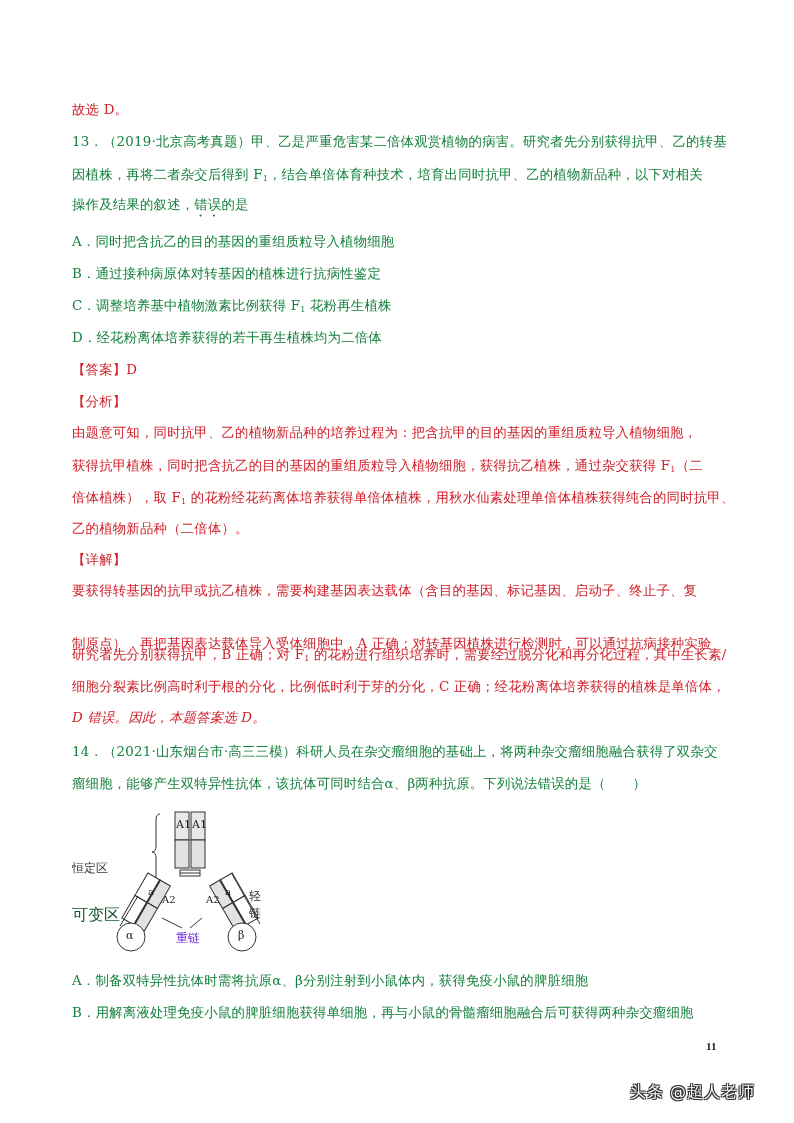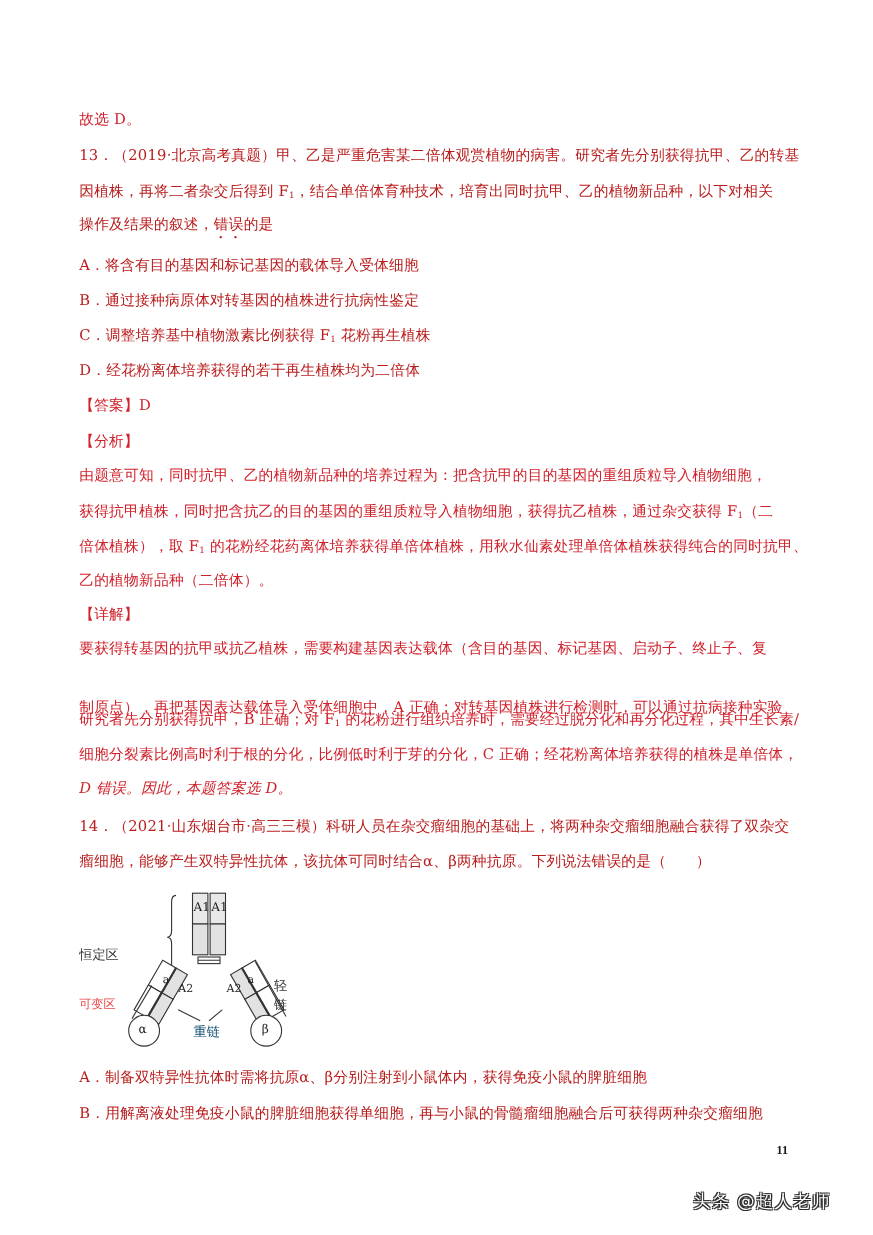--- a/index.html
+++ b/index.html
@@ -7,42 +7,42 @@
     width: 794px; height: 1123px; position: relative; overflow: hidden;
     font-family: "DejaVu Serif", "Liberation Serif", serif;
     color: #1a1a1a;
   }
   .line {
     position: absolute; left: 72px; width: 650px;
     font-size: 13.4px; line-height: 18px; white-space: nowrap;
     letter-spacing: 0.2px;
   }
   .red { color: #d0202a; }
-  .black { color: #b91c1c; }
+  .black { color: #15803d; }
   sub { font-size: 8px; vertical-align: -2px; }
   .dot-em { text-emphasis: dot; -webkit-text-emphasis: dot; text-emphasis-position: under; -webkit-text-emphasis-position: under; }
   .figure { position: absolute; left: 72px; top: 808px; width: 200px; height: 155px; }
   .page-num { position: absolute; left: 706px; top: 1040px; font-size: 11px; font-weight: bold; font-family: "Liberation Serif", serif; }
   .watermark {
     position: absolute; left: 630px; top: 1082px; font-size: 16px;
     font-family: "DejaVu Sans", sans-serif; color: #ffffff;
     text-shadow: 0 0 1px #000, 1px 1px 0 #333, -1px -1px 0 #333, 1px -1px 0 #333, -1px 1px 0 #333;
     letter-spacing: 1px; white-space: nowrap;
   }
 </style>
 </head>
 <body>
 
 <div class="line red" style="top:101px;">故选 D。</div>
 
 <div class="line black" style="top:133px;">13．（2019·北京高考真题）甲、乙是严重危害某二倍体观赏植物的病害。研究者先分别获得抗甲、乙的转基</div>
 <div class="line black" style="top:166px;"><span>因植株，再将二者杂交后得到 F</span><sub>1</sub><span>，结合单倍体育种技术，培育出同时抗甲、乙的植物新品种，以下对相关</span></div>
 <div class="line black" style="top:196px;"><span>操作及结果的叙述，</span><span class="dot-em">错误</span><span>的是</span></div>
 
-<div class="line black" style="top:233px;">A．将含有目的基因和标记基因的载体导入受体细胞</div>
+<div class="line black" style="top:233px;">A．同时把含抗乙的目的基因的重组质粒导入植物细胞</div>
 <div class="line black" style="top:265px;">B．通过接种病原体对转基因的植株进行抗病性鉴定</div>
 <div class="line black" style="top:297px;"><span>C．调整培养基中植物激素比例获得 F</span><sub>1</sub><span> 花粉再生植株</span></div>
 <div class="line black" style="top:329px;">D．经花粉离体培养获得的若干再生植株均为二倍体</div>
 
 <div class="line red" style="top:361px;">【答案】D</div>
 <div class="line red" style="top:393px;">【分析】</div>
 
 <div class="line red" style="top:424px;">由题意可知，同时抗甲、乙的植物新品种的培养过程为：把含抗甲的目的基因的重组质粒导入植物细胞，</div>
 <div class="line red" style="top:457px;"><span>获得抗甲植株，同时把含抗乙的目的基因的重组质粒导入植物细胞，获得抗乙植株，通过杂交获得 F</span><sub>1</sub><span>（二</span></div>
 <div class="line red" style="top:489px;"><span>倍体植株），取 F</span><sub>1</sub><span> 的花粉经花药离体培养获得单倍体植株，用秋水仙素处理单倍体植株获得纯合的同时抗甲、</span></div>
@@ -99,23 +99,23 @@
       <line x1="66" y1="88" x2="48" y2="118"></line>
     </g>
   </svg>
   <span style="position:absolute;left:104px;top:10px;font-size:11px;">A1</span>
   <span style="position:absolute;left:120px;top:10px;font-size:11px;">A1</span>
   <span style="position:absolute;left:76px;top:78px;font-size:10px;">a</span>
   <span style="position:absolute;left:90px;top:86px;font-size:10px;">A2</span>
   <span style="position:absolute;left:134px;top:86px;font-size:10px;">A2</span>
   <span style="position:absolute;left:153px;top:78px;font-size:10px;">a</span>
   <span style="position:absolute;left:0px;top:40px;font-size:12px;color:#333;margin-top:12px;">恒定区</span>
-  <span style="position:absolute;left:0px;top:97px;font-size:11px;color:#ef4444;">可变区</span>
+  <span style="position:absolute;left:0px;top:97px;font-size:16px;color:#14532d;">可变区</span>
   <span style="position:absolute;left:158px;top:80px;font-size:12px;color:#333;padding-left:19px;">轻链</span>
-  <span style="position:absolute;left:104px;top:122px;font-size:12px;color:#0c4a6e;">重链</span>
+  <span style="position:absolute;left:104px;top:122px;font-size:12px;color:#6d28d9;">重链</span>
   <span style="position:absolute;left:54px;top:121px;font-size:11px;">α</span>
   <span style="position:absolute;left:166px;top:121px;font-size:11px;">β</span>
 </div>
 
 <div class="line black" style="top:972px;">A．制备双特异性抗体时需将抗原α、β分别注射到小鼠体内，获得免疫小鼠的脾脏细胞</div>
 <div class="line black" style="top:1004px;">B．用解离液处理免疫小鼠的脾脏细胞获得单细胞，再与小鼠的骨髓瘤细胞融合后可获得两种杂交瘤细胞</div>
 
 <div class="page-num">11</div>
 <div class="watermark">头条 @超人老师</div>
 

